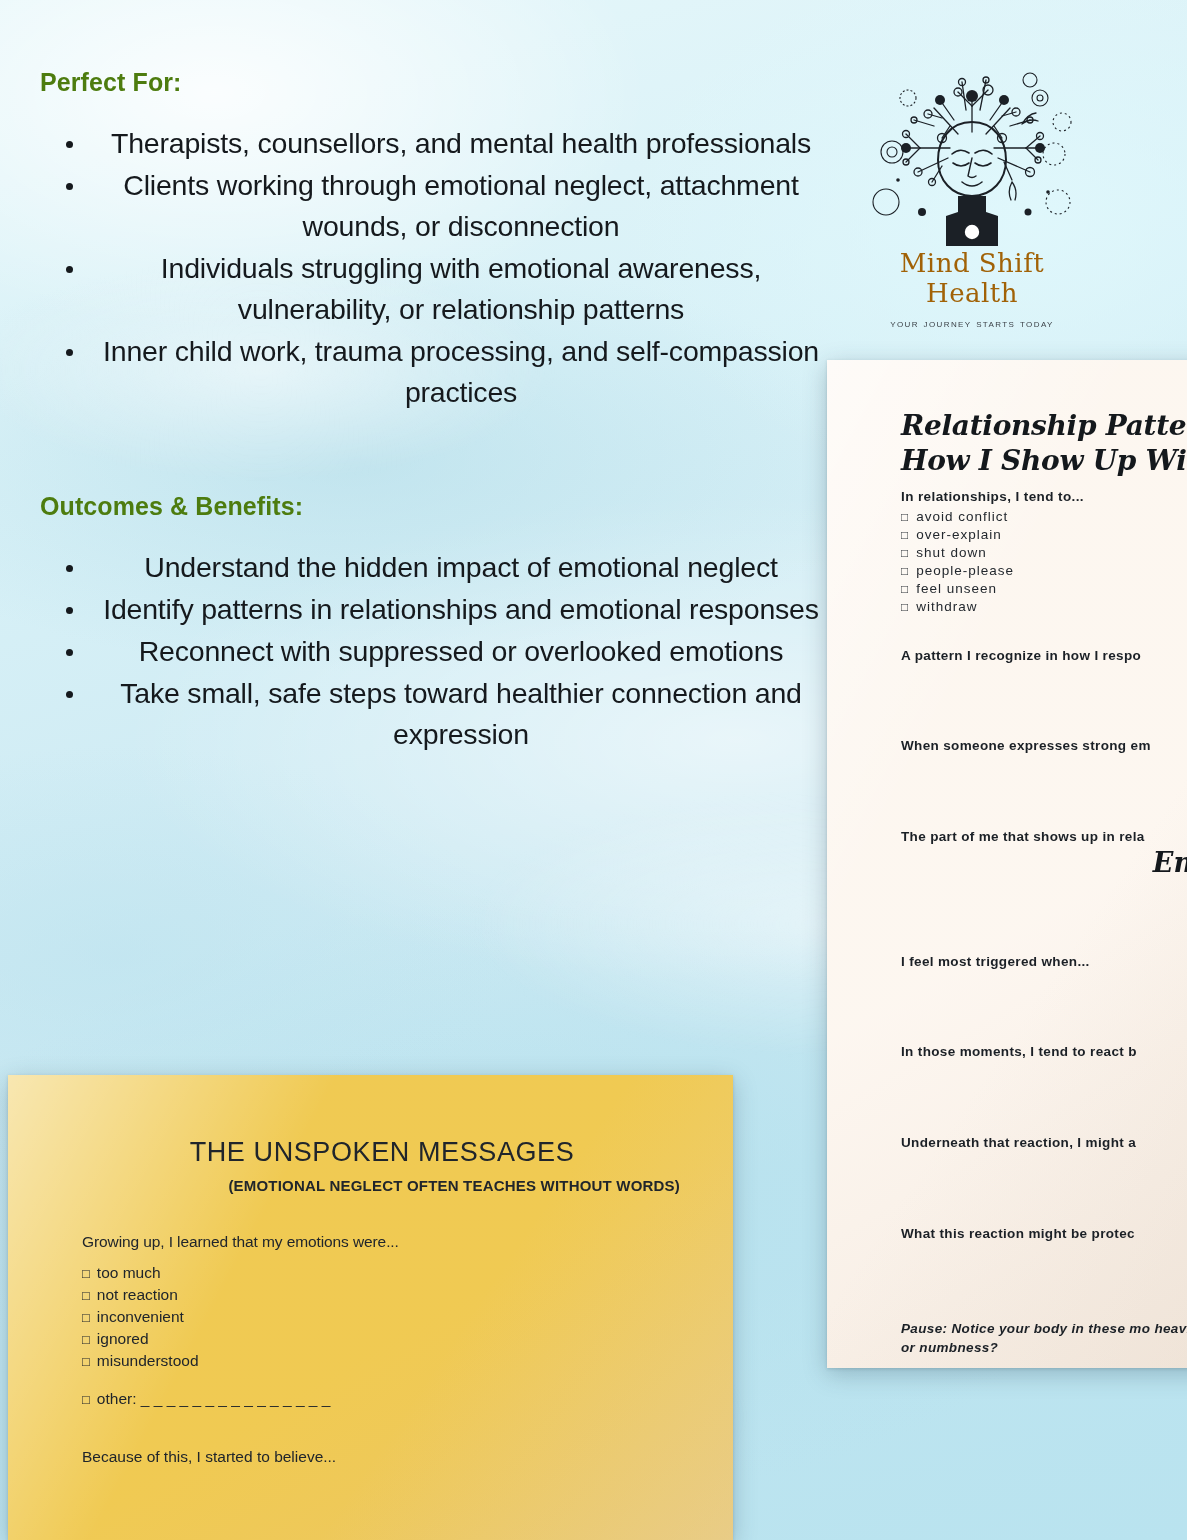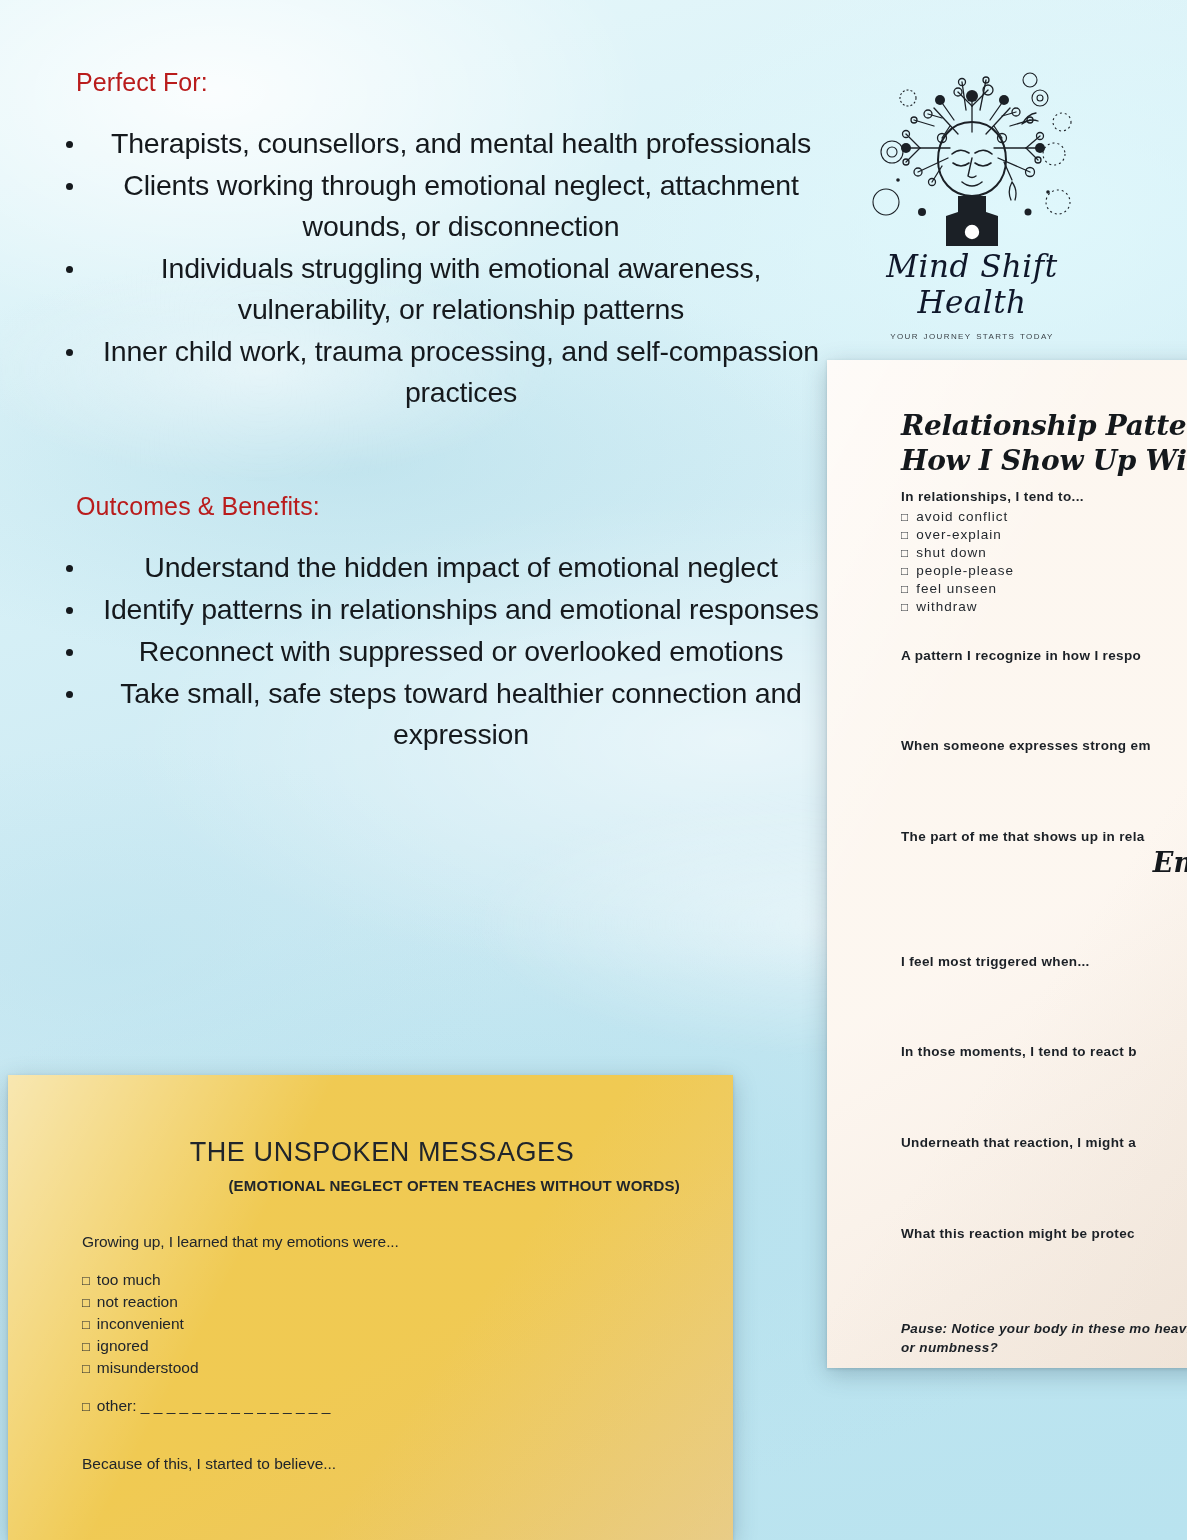--- a/index.html
+++ b/index.html
@@ -34,24 +34,23 @@
       radial-gradient(ellipse 520px 190px at 70% 60%, rgba(255,255,255,0.45) 0%, rgba(255,255,255,0) 70%),
       radial-gradient(ellipse 380px 150px at 40% 92%, rgba(160,208,224,0.35) 0%, rgba(160,208,224,0) 72%);
     filter: blur(2px);
   }
 
   
   .copy { position: absolute; left: 40px; top: 68px; width: 790px; }
 
   .section-heading {
     font-size: 25px;
-    font-weight: normal;
-    color: #b91c1c;
+    font-weight: bold;
+    color: #4d7c0f;
     letter-spacing: 0.1px;
-    margin-left: 36px;
   }
 
   ul.bullets { list-style: none; margin-top: 26px; }
   ul.bullets li {
     position: relative;
     padding-left: 52px;
     font-size: 28.5px;
     line-height: 41px;
     color: #15191d;
     letter-spacing: -0.2px;
@@ -68,23 +67,22 @@
     background: #15191d;
   }
 
   .gap { height: 78px; }
 
   
   .logo { position: absolute; left: 852px; top: 62px; width: 240px; text-align: center; }
   .logo svg { display: block; margin: 0 auto; }
   .logo-word {
     font-family: "DejaVu Serif", serif;
-    font-style: italic;
-    font-size: 31px;
-    color: #0f172a;
+    font-size: 26px;
+    color: #a16207;
     letter-spacing: 0.5px;
     margin-top: -4px;
   }
   .logo-tag {
     font-size: 11.5px;
     color: #3c4248;
     letter-spacing: 1.4px;
     margin-top: 9px;
     font-variant: small-caps;
     text-transform: lowercase;
@@ -175,21 +173,21 @@
     font-size: 15px;
     font-weight: bold;
     color: #20252b;
     letter-spacing: 0.2px;
     line-height: 19px;
     text-align: right;
     width: 590px;
     margin: 8px 0 0 8px;
   }
   .un-lead { font-size: 15.5px; color: #20252b; letter-spacing: -0.1px; }
-  ul.un-check { list-style: none; margin-top: 18px; }
+  ul.un-check { list-style: none; margin-top: 11px; }
   ul.un-check li { font-size: 15.5px; line-height: 21px; color: #20252b; }
   ul.un-check li::before { content: "\25A1"; margin-right: 7px; font-size: 13px; }
   .un-other { font-size: 15.5px; color: #20252b; margin-top: 18px; }
   .un-other::before { content: "\25A1"; margin-right: 7px; font-size: 13px; }
   .un-because { font-size: 15.5px; color: #20252b; margin-top: 40px; }
   .un-cope { font-size: 15.5px; color: #20252b; margin-top: 78px; margin-left: 28px; }
   .un-cope::before {
     content: "";
     display: inline-block;
     width: 5px; height: 5px; border-radius: 50%;

